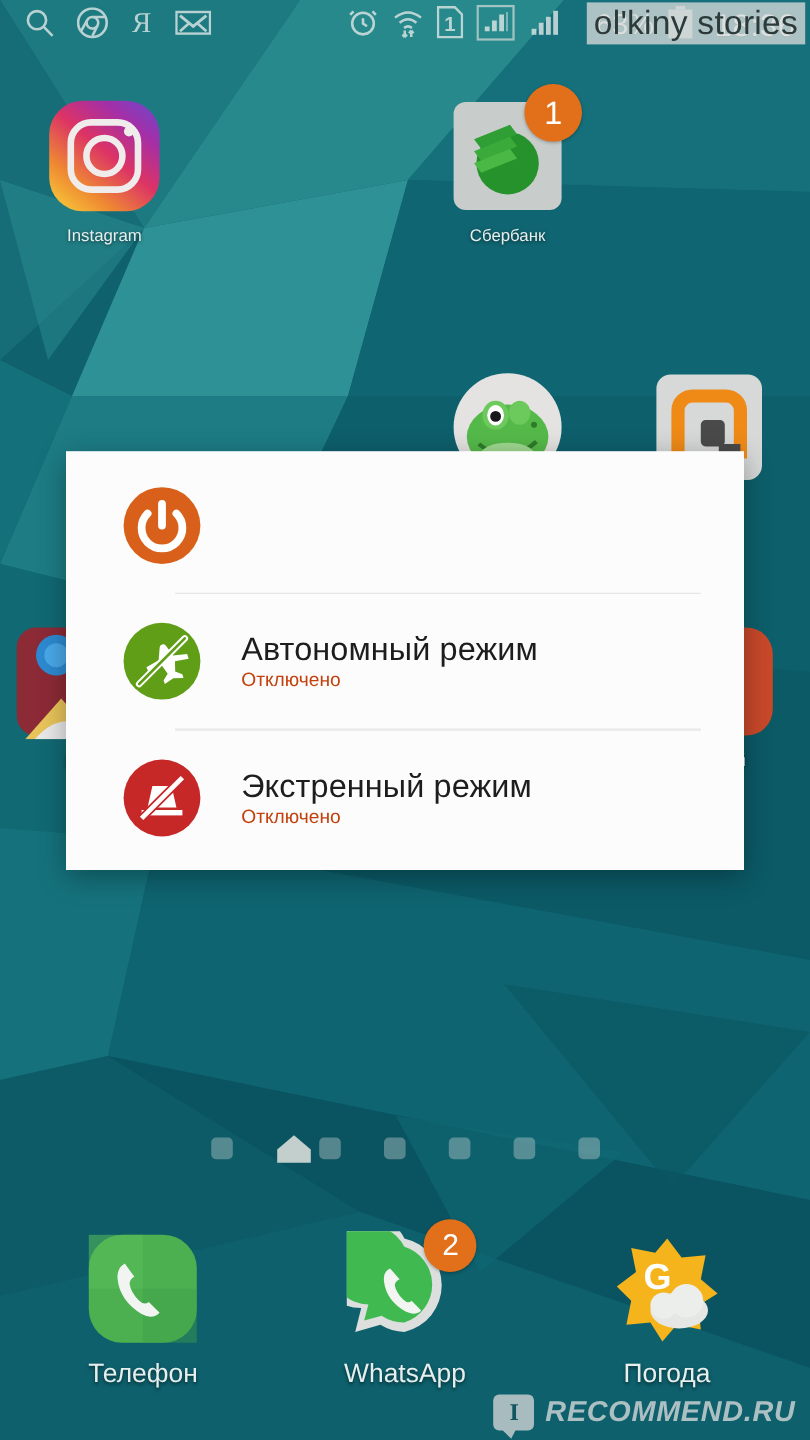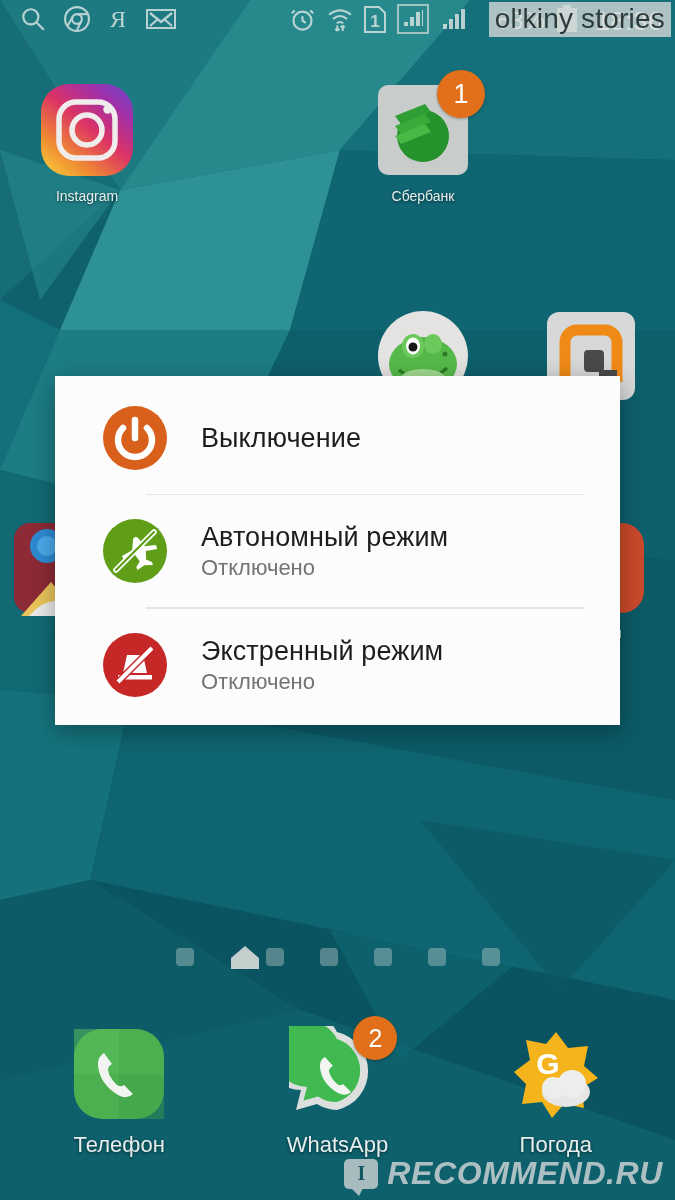--- a/index.html
+++ b/index.html
@@ -125,21 +125,21 @@
     padding:22px 0 22px 46px;
     cursor:default;
   }
   .dlg-ico { width:68px; height:68px; flex:0 0 68px; }
   .dlg-text { margin-left:32px; }
   .dlg-title {
     font-size:27px; color:#1d1d1d; line-height:1.2;
     letter-spacing:.1px;
   }
   .dlg-sub {
-    font-size:22px; color:#737373; margin-top:2px;
+    font-size:16px; color:#c2410c; margin-top:2px;
   }
   .dlg-sep {
     height:1px; background:#e6e6e6;
     margin:0 36px 0 91px;
   }
 
   
   .wm-bottom {
     position:absolute; right:12px; bottom:8px;
     display:flex; align-items:center; gap:9px;
@@ -151,21 +151,21 @@
     display:flex; align-items:center; justify-content:center;
     color:#12545f; font-size:20px; font-weight:bold;
     font-family:"Liberation Serif", serif;
   }
   .wm-logo:after {
     content:""; position:absolute; left:7px; bottom:-7px;
     border-left:8px solid transparent; border-right:4px solid transparent;
     border-top:8px solid #c4cccd;
   }
   .wm-text {
-    color:#c8d0d1; font-size:32px; font-weight:bold;
+    color:#c8d0d1; font-size:24px; font-weight:bold;
     font-style:italic; letter-spacing:.6px;
   }
 </style>
 </head>
 <body>
 
 <div id="screen">
 
   <div class="wallpaper">
     <svg viewBox="0 0 675 1200" preserveAspectRatio="none">
@@ -372,23 +372,20 @@
   <div class="dialog">
 
     <div class="dlg-item">
       <span class="dlg-ico">
         <svg width="68" height="68" viewBox="0 0 68 68">
           <circle cx="34" cy="34" r="32" fill="#d9601a"></circle>
           <path d="M34 16 L34 34" stroke="#fff" stroke-width="6.5" stroke-linecap="round"></path>
           <path d="M22 24 a17 17 0 1 0 24 0" fill="none" stroke="#fff" stroke-width="6.5" stroke-linecap="round"></path>
         </svg>
       </span>
-      <span class="dlg-text">
-        <div class="dlg-title">Выключение</div>
-      </span>
     </div>
 
     <div class="dlg-sep"></div>
 
     <div class="dlg-item">
       <span class="dlg-ico">
         <svg width="68" height="68" viewBox="0 0 68 68">
           <circle cx="34" cy="34" r="32" fill="#5f9e16"></circle>
           <path d="M17 35 l14 -3 l5 -12 a3.5 3.5 0 0 1 6.5 0 l4 12 l14 3 v5 l-14 -2 l-3 10 l6 5 v4 l-10 -3 l-10 3 v-4 l6 -5 l-3 -10 l-15 2 z" fill="#fff" transform="rotate(-18 34 34) scale(0.82) translate(7.5 7.5)"></path>
           <line x1="15" y1="53" x2="53" y2="15" stroke="#fff" stroke-width="5.5" stroke-linecap="round"></line>

